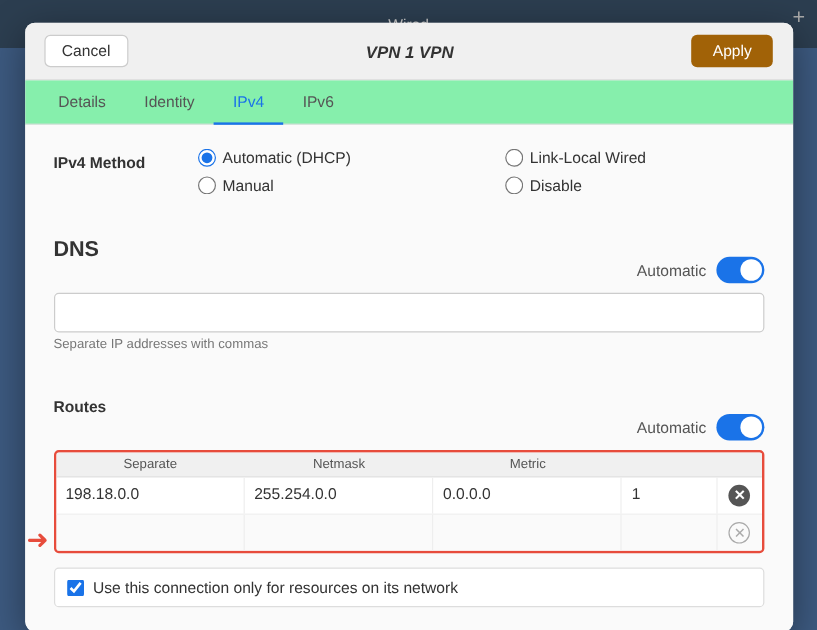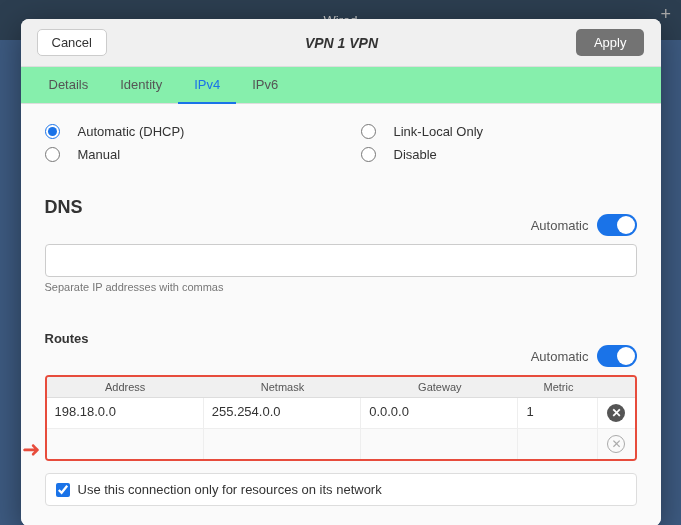--- a/index.html
+++ b/index.html
@@ -64,21 +64,21 @@
       cursor: pointer;
       color: #333;
     }
     .dialog-title {
       font-size: 14px;
       font-weight: 600;
       color: #333;
       font-style: italic;
     }
     .apply-btn {
-      background: #737373;
+      background: #a16207;
       border: none;
       border-radius: 5px;
       padding: 6px 18px;
       font-size: 13px;
       cursor: pointer;
       color: #fff;
       font-weight: 500;
     }
     .tabs {
       display: flex;
@@ -117,21 +117,21 @@
     }
     .radio-group {
       display: grid;
       grid-template-columns: 1fr 1fr;
       gap: 8px 40px;
       flex: 1;
     }
     .radio-item {
       display: flex;
       align-items: center;
-      gap: 18px;
+      gap: 6px;
       font-size: 13px;
       color: #333;
       cursor: pointer;
     }
     .radio-item input[type="radio"] {
       accent-color: #1a73e8;
       width: 15px;
       height: 15px;
     }
     .dns-section {
@@ -330,28 +330,29 @@
       <span>IPv4</span>
     </div>
     <div class="tab">
       <span>IPv6</span>
     </div>
   </div>
 
   <div class="content">
 
     <div class="section-row">
+      <div class="section-label">IPv4 Method</div>
       <div class="radio-group">
         <label class="radio-item">
           <input type="radio" name="ipv4method" checked="" style="">
           <span>Automatic (DHCP)</span>
         </label>
         <label class="radio-item">
           <input type="radio" name="ipv4method" style="">
-          <span>Link-Local Only</span>
+          <span>Link-Local Wired</span>
         </label>
         <label class="radio-item">
           <input type="radio" name="ipv4method" style="">
           <span>Manual</span>
         </label>
         <label class="radio-item">
           <input type="radio" name="ipv4method" style="">
           <span>Disable</span>
         </label>
       </div>
@@ -372,23 +373,22 @@
     <div class="routes-section">
       <div class="routes-header">
         <span class="routes-label">Routes</span>
         <div class="toggle-wrapper">
           <span class="auto-label">Automatic</span>
           <div class="toggle"></div>
         </div>
       </div>
       <div class="routes-table">
         <div class="routes-cols">
-          <div class="col-header">Address</div>
+          <div class="col-header">Separate</div>
           <div class="col-header">Netmask</div>
-          <div class="col-header">Gateway</div>
           <div class="col-header">Metric</div>
           <div class="col-header"></div>
         </div>
 
         <div class="routes-row">
           <div class="route-cell">198.18.0.0</div>
           <div class="route-cell">255.254.0.0</div>
           <div class="route-cell">0.0.0.0</div>
           <div class="route-cell">1</div>
           <div class="route-cell delete-cell">

